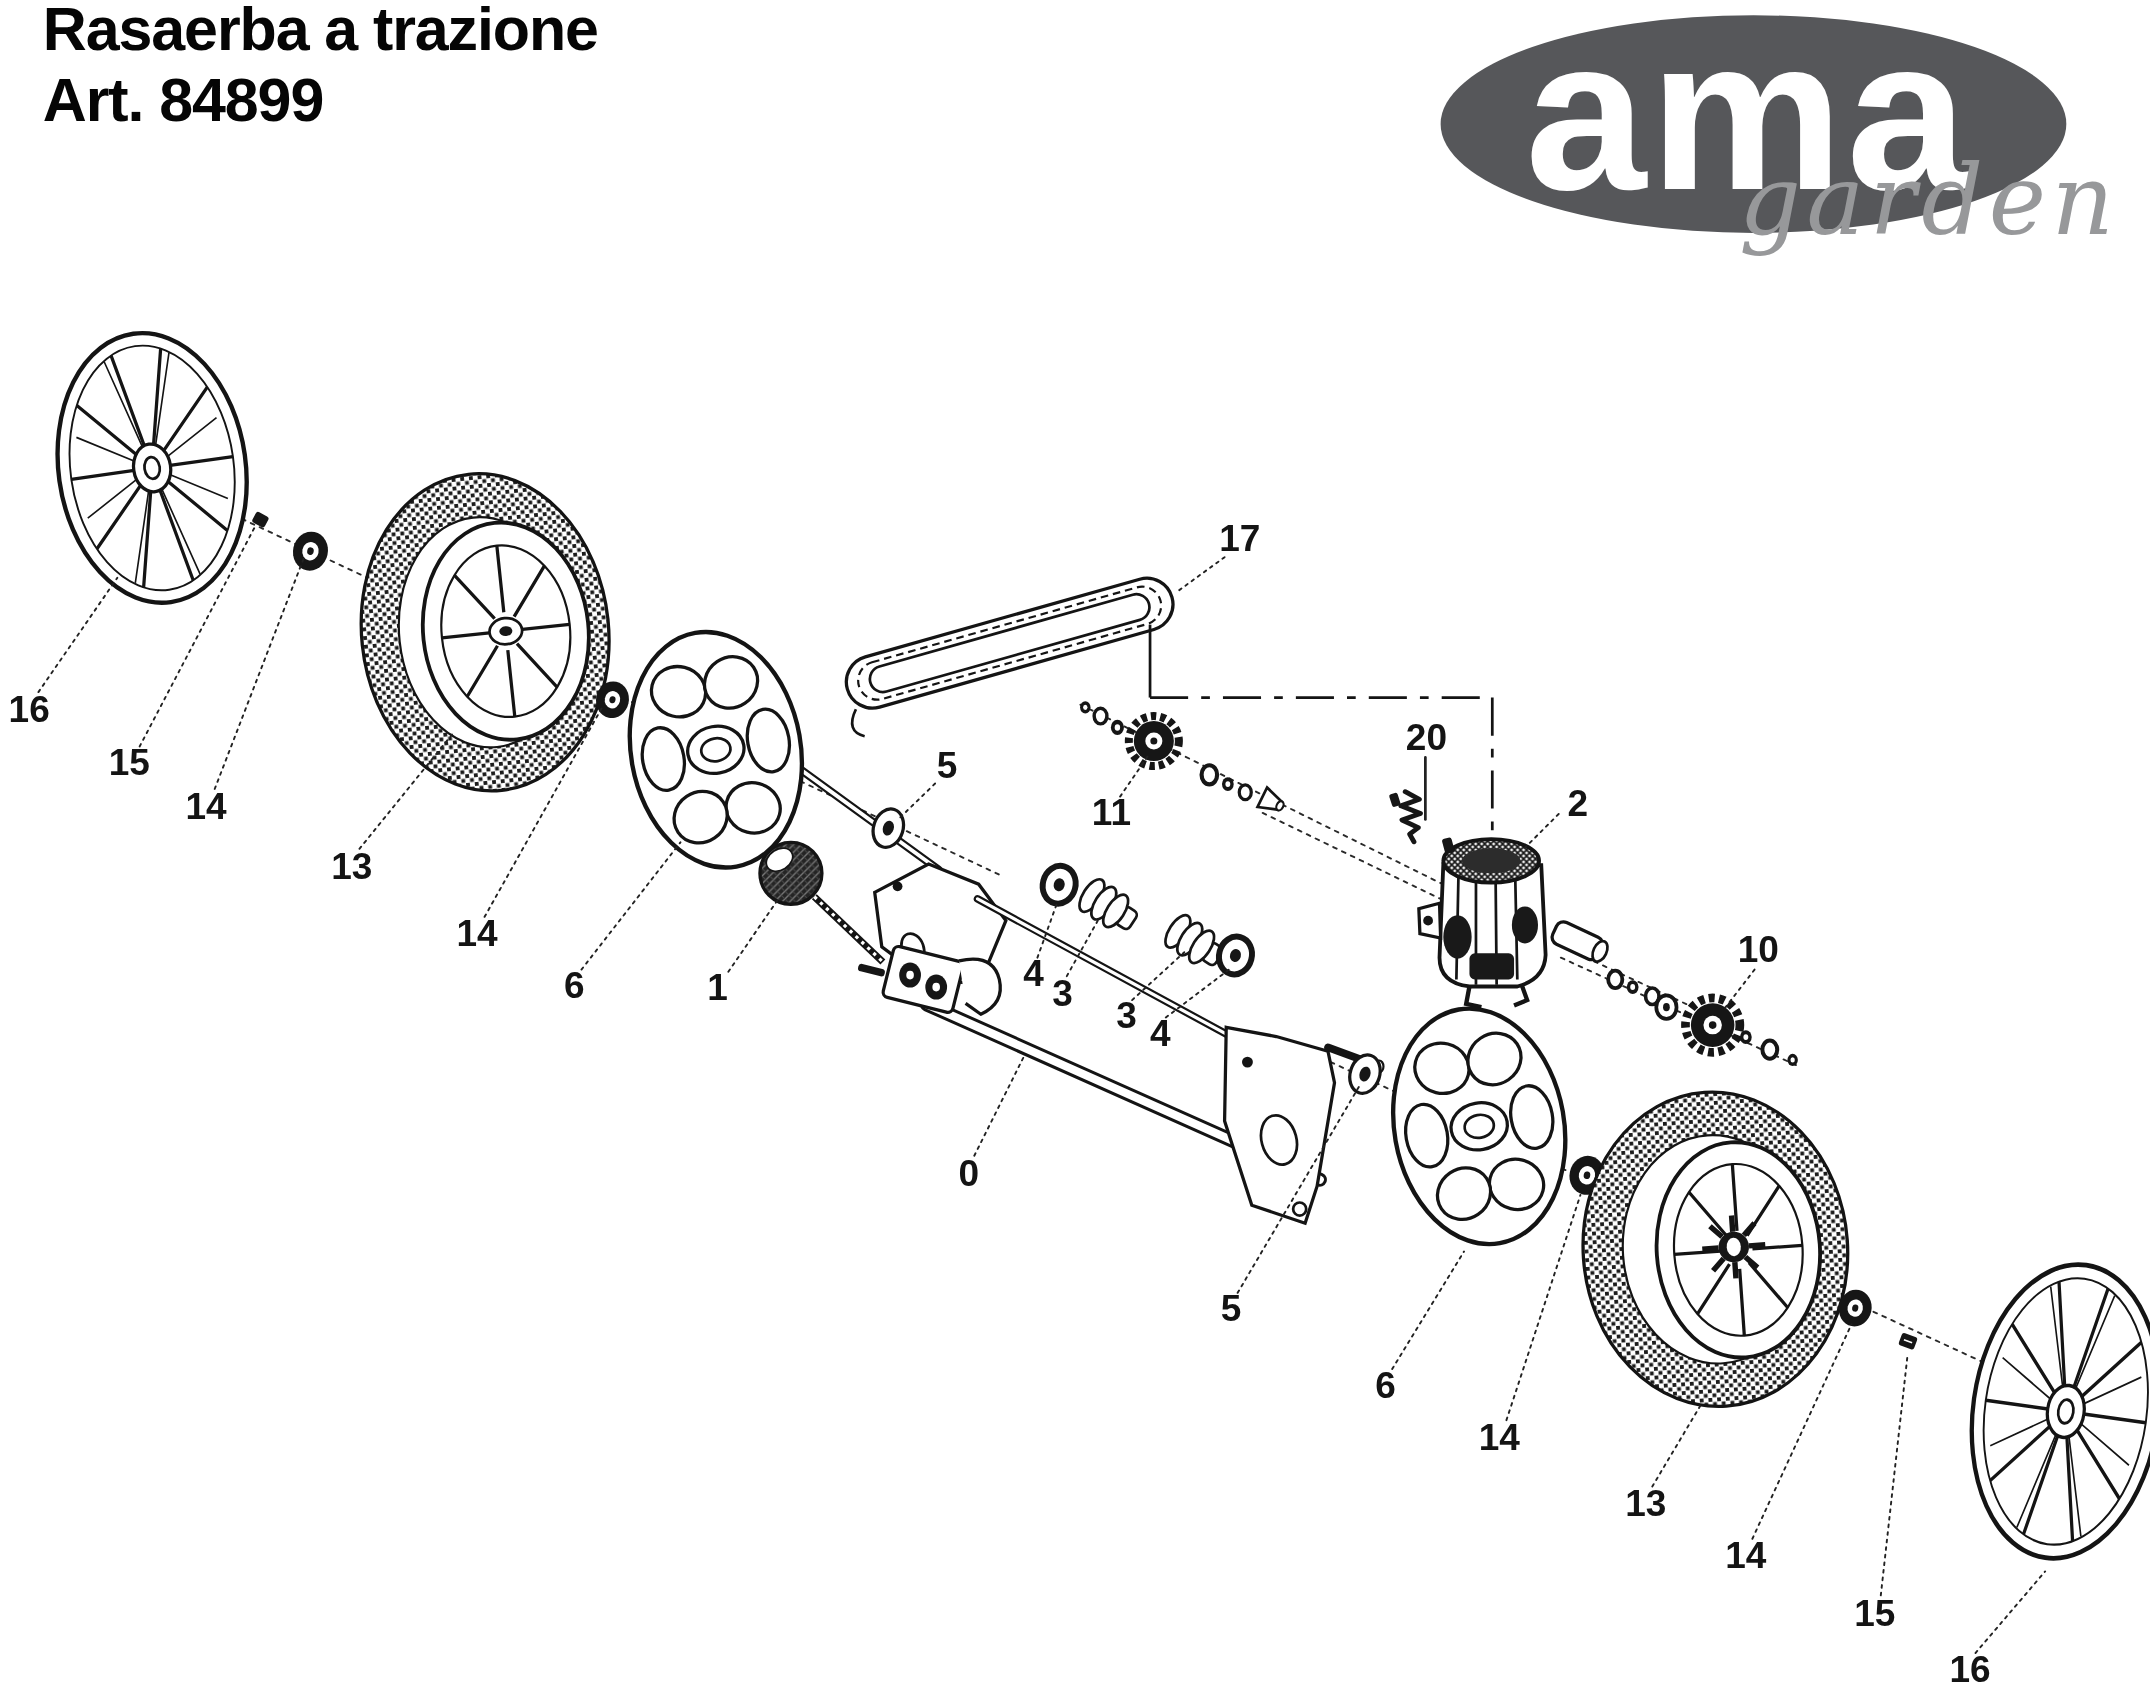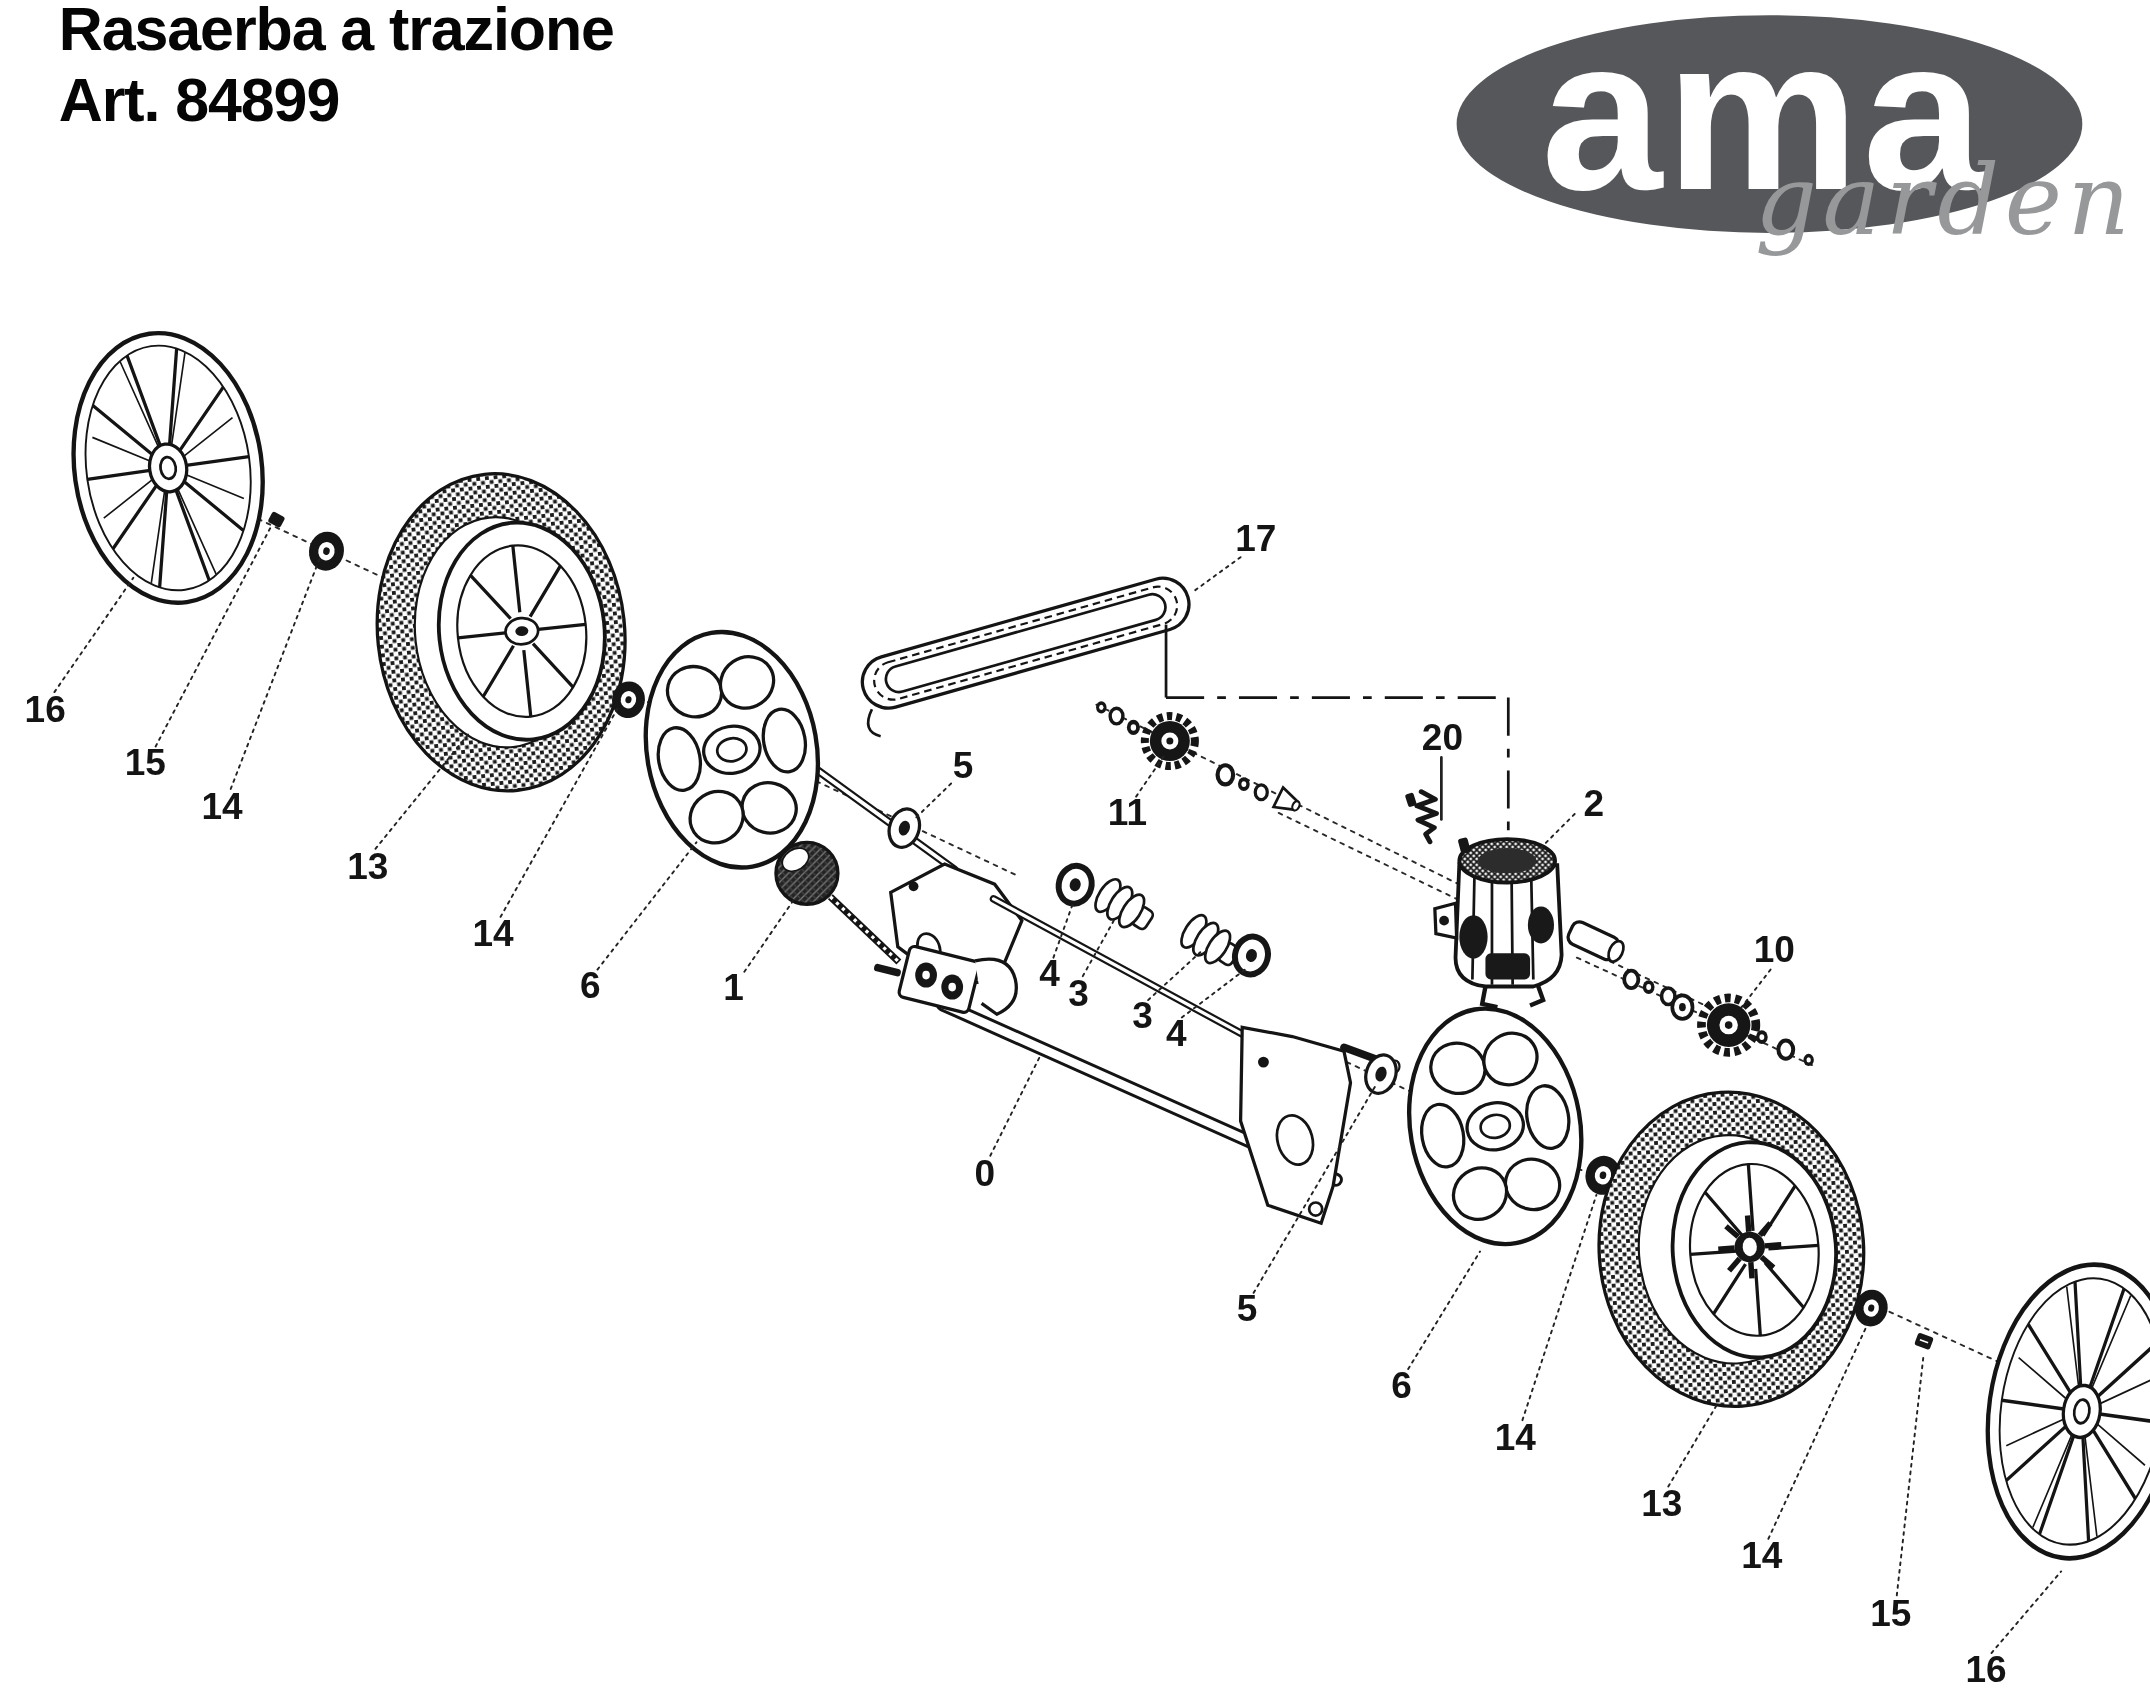--- a/index.html
+++ b/index.html
@@ -1,18 +1,18 @@
 <!DOCTYPE html>
 <html style="font-size:8.7px"><head>
 <meta charset="utf-8">
 <style>
   html,body{margin:0;padding:0;background:#ffffff;}
   body{width:2151px;height:1702px;position:relative;overflow:hidden;
        font-family:"Liberation Sans",sans-serif;}
-  #stage{position:absolute;left:16px;top:0;width:1730px;height:1702px;}
+  #stage{position:absolute;left:0;top:0;width:1730px;height:1702px;}
   svg text.lbl{font-family:"Liberation Sans",sans-serif;font-weight:bold;
                font-size:68px;fill:#141414;}
   svg text.title{font-family:"Liberation Sans",sans-serif;font-weight:bold;
                  font-size:112px;fill:#050505;letter-spacing:-2px;}
   svg text.brand{font-family:"Liberation Sans",sans-serif;font-weight:bold;
                  font-size:400px;letter-spacing:6px;}
   svg text.sub{font-family:"DejaVu Serif",serif;font-style:italic;
                font-size:178px;letter-spacing:10px;}
 </style>
 </head>

